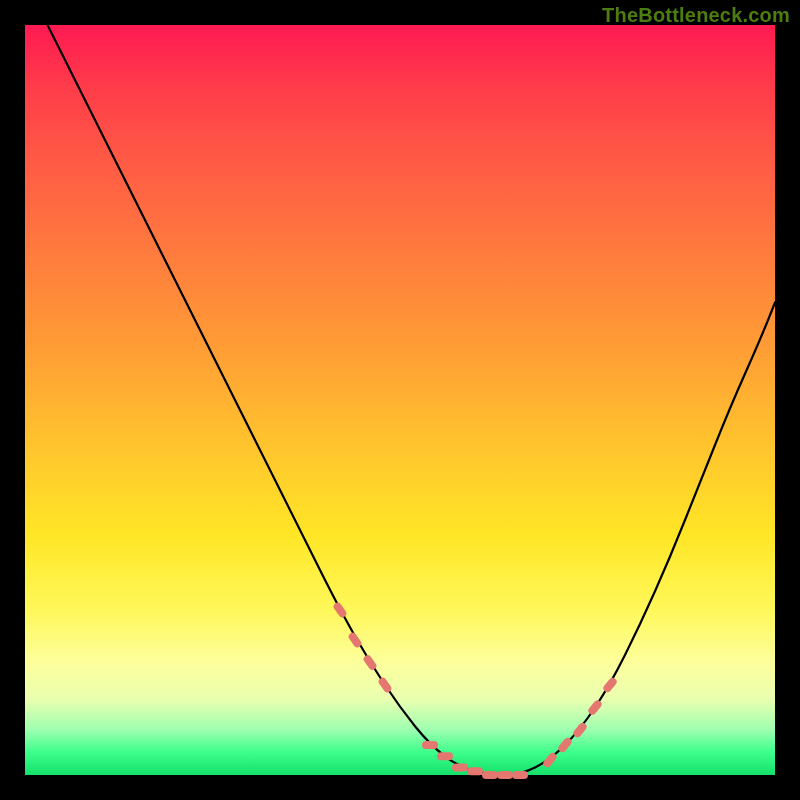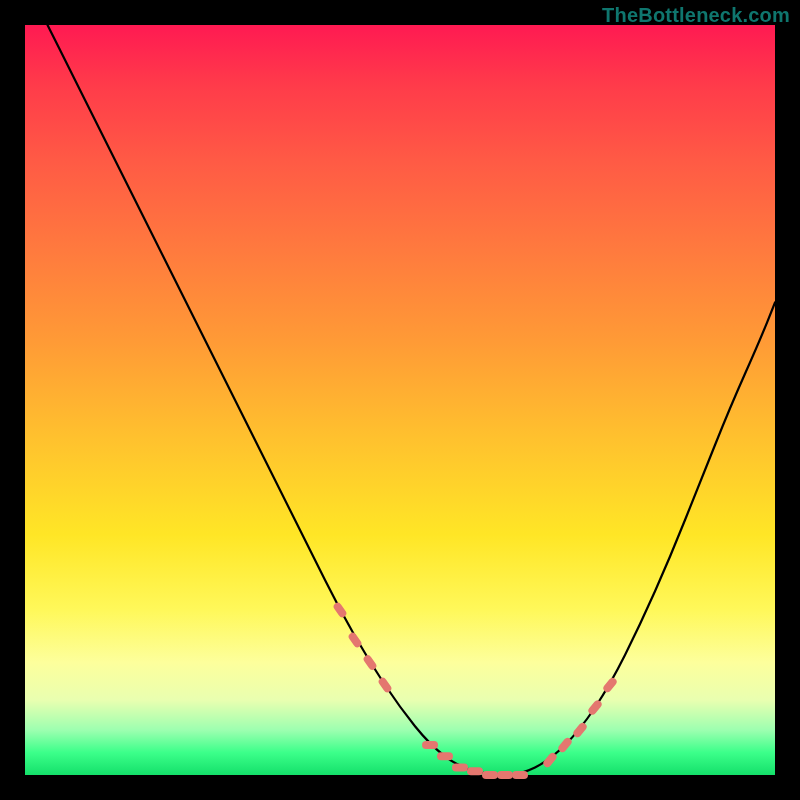--- a/index.html
+++ b/index.html
@@ -40,21 +40,21 @@
       #e9ffb0 90%,
       #9dffb0 94%,
       #3cff8a 97%,
       #14e06a 100%
     );
   }
   .watermark {
     position: absolute;
     top: 4px;
     right: 10px;
-    color: #0f766e;
+    color: #4d7c0f;
     font-size: 20px;
     font-weight: 600;
     letter-spacing: 0.2px;
     user-select: none;
   }
   svg.overlay {
     position: absolute;
     left: 25px;
     top: 25px;
     width: 750px;

